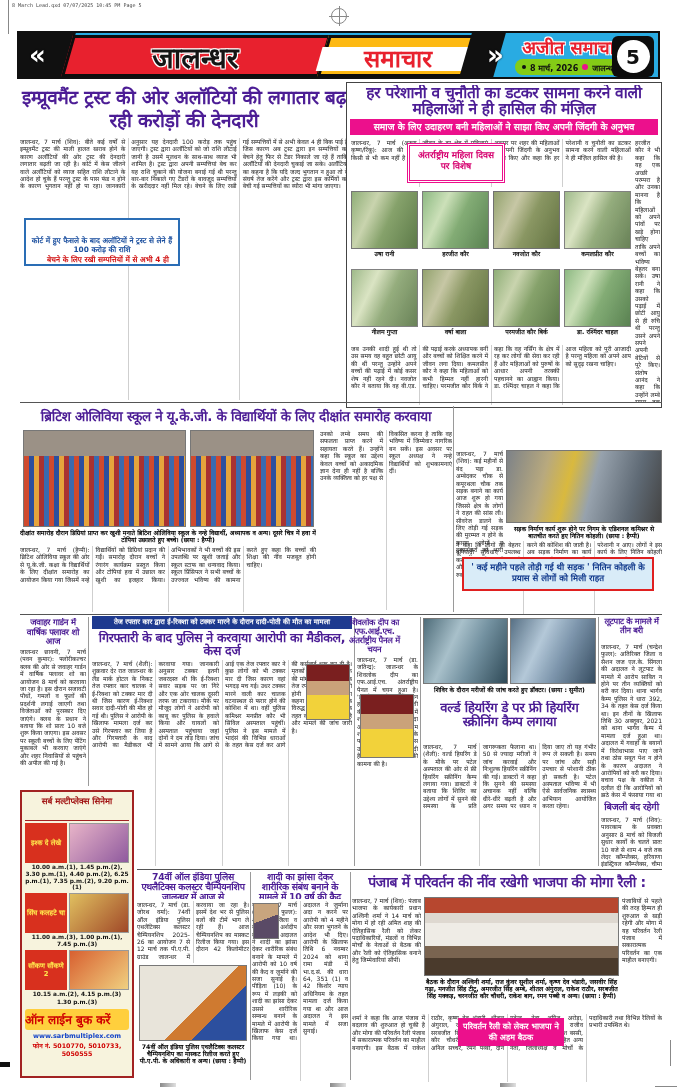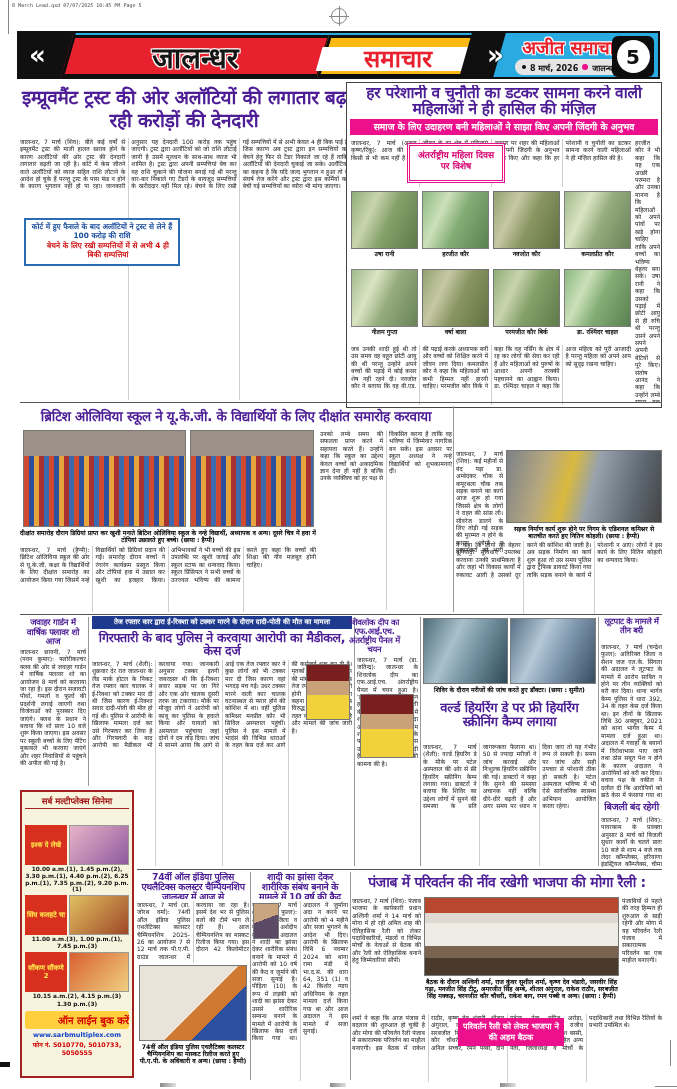--- a/index.html
+++ b/index.html
@@ -34,52 +34,52 @@
   .masthead{background:#29abe2;border:2px solid #101010;box-sizing:border-box;overflow:hidden;}
   .skew{transform:skewX(-16deg);}
   .unskew{transform:skewX(16deg);}
   .chev{font-size:26px;font-weight:bold;color:#fff;line-height:44px;text-shadow:0 0 2px #000;}
   .m-title-l{font-size:29px;font-weight:900;color:#151515;line-height:40px;
      text-shadow:-1px -1px 0 #fff,1px -1px 0 #fff,-1px 1px 0 #fff,1px 1px 0 #fff;}
   .m-title-r{font-size:24px;font-weight:900;color:#e8212e;line-height:24px;
      text-shadow:-1px -1px 0 #fff,1px -1px 0 #fff,-1px 1px 0 #fff,1px 1px 0 #fff;}
   .brand{font-size:18px;font-weight:900;color:#e8212e;text-align:center;
      text-shadow:-1px -1px 0 #fff,1px -1px 0 #fff,-1px 1px 0 #fff,1px 1px 0 #fff;}
-  .pill{background:#e5e5e5;border-radius:9px;display:flex;align-items:center;justify-content:center;gap:4px;
+  .pill{background:#84cc16;border-radius:9px;display:flex;align-items:center;justify-content:center;gap:4px;
         font-size:8px;font-weight:bold;color:#101010;}
   .dot{display:inline-block;border-radius:50%;}
   .badge{background:#0d0d0d;border-radius:6px;display:flex;align-items:center;justify-content:center;}
   .badge-c{width:33px;height:33px;background:#fff;border-radius:50%;display:flex;align-items:center;justify-content:center;
            font-size:20px;font-weight:900;color:#101010;}
   
   .pinkbar{background:#ec108c;color:#fff;font-weight:900;text-align:center;overflow:hidden;}
   .specialbox{background:#fff;border:3px double #ec108c;color:#d6006f;font-weight:900;text-align:center;
               font-size:9px;line-height:11px;padding:4px 2px;box-sizing:border-box;}
   .kicker{background:#1e3a8f;color:#fff;font-weight:900;font-size:6.8px;line-height:13px;text-align:center;overflow:hidden;}
   .pull{background:#d9ecf8;border:2px solid #e02020;color:#123a8c;font-weight:900;font-size:8.5px;line-height:10.5px;
         text-align:center;padding:3px 2px;box-sizing:border-box;overflow:hidden;}
   .pinkbox{background:#ec108c;color:#fff;font-weight:900;font-size:8px;line-height:10.5px;text-align:center;
            padding:4px 2px;box-sizing:border-box;overflow:hidden;}
-  .trustbox{background:#fff;border:2px solid #2a6db5;box-sizing:border-box;text-align:center;padding:3px 2px;overflow:hidden;}
+  .trustbox{background:#fff;border:2px solid #2a6db5;box-sizing:border-box;text-align:center;padding:17px 2px;overflow:hidden;}
   .trustbox .l1{color:#1a4e9e;font-weight:900;font-size:7.4px;line-height:8.6px;}
   .trustbox .l2{color:#d11212;font-weight:900;font-size:7.4px;line-height:8.6px;margin-top:2px;margin-left:12px;}
   .womenbox{border:1.5px solid #444;box-sizing:border-box;background:#fff;}
   .name{font-size:6.2px;font-weight:bold;text-align:center;line-height:8px;overflow:hidden;white-space:nowrap;}
   .cell{display:flex;flex-direction:column;gap:1px;flex:1;min-width:0;}
   .prow{display:flex;gap:4px;}
   
   .cinema{border:2px solid #a22222;background:#f7f3dd;box-sizing:border-box;padding:3px;overflow:hidden;}
   .cin-title{font-size:8.5px;font-weight:900;color:#a11212;text-align:center;border-bottom:1px solid #a22222;
-             padding-bottom:2px;margin-bottom:16px;}
+             padding-bottom:14px;margin-bottom:2px;}
   .mrow{display:flex;gap:2px;align-items:stretch;margin-top:2px;}
   .ribbon{flex:0 0 40px;background:#d8301e;color:#ffe84d;font-size:6.8px;line-height:8px;font-weight:900;
           display:flex;align-items:center;justify-content:center;text-align:center;padding:1px;overflow:hidden;}
   .poster{flex:1;height:38px;border:1px solid #999;}
   .times{font-size:5.8px;line-height:6.8px;font-weight:900;text-align:center;color:#101010;margin-top:1px;overflow:hidden;}
-  .bookbar{background:#ffcf3d;color:#d00000;font-size:10px;font-weight:900;text-align:right;border-radius:3px;
+  .bookbar{background:#ffcf3d;color:#d00000;font-size:12px;font-weight:900;text-align:left;border-radius:3px;
            margin-top:4px;padding:2px 0;}
   .site{color:#1243c8;font-size:6.5px;font-weight:900;text-align:center;margin-top:2px;}
   .phones{color:#d00000;font-size:6.3px;font-weight:900;text-align:center;margin-top:1px;}
   
   .fileline{font-size:5px;color:#444;font-family:"DejaVu Sans Mono",monospace;}
   .cross{width:14px;height:14px;border:1px solid #888;border-radius:50%;position:relative;}
   .cross:before{content:"";position:absolute;left:50%;top:-3px;bottom:-3px;width:1px;background:#888;}
   .cross:after{content:"";position:absolute;top:50%;left:-3px;right:-3px;height:1px;background:#888;}
   .greybar{width:16px;height:4px;background:linear-gradient(90deg,#8a8a8a,#e0e0e0);display:inline-block;}
 </style>
@@ -180,20 +180,21 @@
   <div class="abs bd cols2" style="left:320px;top:430px;width:132px;height:180px;">उनको लम्बे समय की सफलता प्राप्त करने में सहायता करते हैं। उन्होंने कहा कि स्कूल का उद्देश्य केवल बच्चों को अकादमिक ज्ञान देना ही नहीं है बल्कि उनके व्यक्तित्व को हर पक्ष से विकसित करना है ताकि वह भविष्य में जिम्मेवार नागरिक बन सकें। इस अवसर पर स्कूल अध्यक्ष ने नन्हे विद्यार्थियों को शुभकामनाएं दीं।</div>
   <div class="abs cap" style="left:20px;top:529px;width:296px;height:15px;">दीक्षांत समारोह दौरान डिग्रियां प्राप्त कर खुशी मनाते ब्रिटिश ओलिविया स्कूल के नन्हे विद्यार्थी, अध्यापक व अन्य। दूसरे चित्र में हवा में टोपियां उछालते हुए बच्चे। (छाया : हैप्पी)</div>
   <div class="abs bd cols4" style="left:20px;top:546px;width:296px;height:66px;">जालन्धर, 7 मार्च (हैप्पी): ब्रिटिश ओलिविया स्कूल की ओर से यू.के.जी. कक्षा के विद्यार्थियों के लिए दीक्षांत समारोह का आयोजन किया गया जिसमें नन्हे विद्यार्थियों को डिग्रियां प्रदान की गईं। समारोह दौरान बच्चों ने रंगारंग कार्यक्रम प्रस्तुत किया और टोपियां हवा में उछाल कर खुशी का इजहार किया। अभिभावकों ने भी बच्चों की इस उपलब्धि पर खुशी जताई और स्कूल स्टाफ का धन्यवाद किया। स्कूल प्रिंसिपल ने सभी बच्चों के उज्ज्वल भविष्य की कामना करते हुए कहा कि बच्चों की शिक्षा की नींव मजबूत होनी चाहिए।</div>
 
   <div class="vr" style="left:453px;top:406px;height:206px;"></div>
 
   <div class="abs bd" style="left:456px;top:450px;width:47px;height:106px;">जालन्धर, 7 मार्च (शिव): कई महीनों से बंद पड़ा डा. अम्बेदकर चौक से कपूरथला चौक तक सड़क बनाने का कार्य आज शुरू हो गया जिससे क्षेत्र के लोगों ने राहत की सांस ली। सीवरेज डालने के लिए तोड़ी गई सड़क की मुरम्मत न होने के कारण लोगों व दुकानदारों को भारी परेशानी का सामना करना पड़ रहा था। आम आदमी पार्टी के जालन्धर से हलका इंचार्ज नितिन कोहली के विशेष प्रयासों से यह महत्वपूर्ण सड़क का कार्य शुरू हुआ है।</div>
   <div class="abs photo ph-road" style="left:506px;top:450px;width:156px;height:73px;"></div>
   <div class="abs cap" style="left:506px;top:525px;width:156px;height:14px;">सड़क निर्माण कार्य शुरू होने पर निगम के एडिशनल कमिश्नर से बातचीत करते हुए नितिन कोहली। (छाया : हैप्पी)</div>
   <div class="abs bd cols3" style="left:456px;top:541px;width:206px;height:73px;">ने कहा कि लोगों को बेहतर बुनियादी सुविधाएं उपलब्ध करवाना उनकी प्राथमिकता है और जहां भी विकास कार्यों में रुकावट आती है उसको दूर करने की कोशिश की जाती है। अब सड़क निर्माण का कार्य शुरू हुआ तो उस समय पुलिस द्वारा ट्रैफिक डायवर्ट किया गया ताकि सड़क बनाने के कार्य में परेशानी न आए। लोगों ने इस कार्य के लिए नितिन कोहली का धन्यवाद किया।</div>
+  <div class="abs pull" style="left:462px;top:557px;width:192px;height:34px;">' कई महीने पहले तोड़ी गई थी सड़क ' नितिन कोहली के प्रयास से लोगों को मिली राहत</div>
 
   <div class="hr" style="left:20px;top:614px;width:642px;"></div>
 
   <div class="abs hl" style="left:20px;top:618px;width:66px;height:28px;font-size:8.5px;line-height:9.5px;">जवाहर गार्डन में वार्षिक फ्लावर शो आज</div>
   <div class="abs bd" style="left:20px;top:648px;width:66px;height:138px;">जालन्धर छावनी, 7 मार्च (पवन कुमार): फ्लोरीकल्चर क्लब की ओर से जवाहर गार्डन में वार्षिक फ्लावर शो का आयोजन 8 मार्च को करवाया जा रहा है। इस दौरान सजावटी पौधों, गमलों व फूलों की प्रदर्शनी लगाई जाएगी तथा विजेताओं को पुरस्कार दिए जाएंगे। क्लब के प्रधान ने बताया कि शो प्रातः 10 बजे शुरू किया जाएगा। इस अवसर पर स्कूली बच्चों के लिए पेंटिंग मुकाबले भी करवाए जाएंगे और शहर निवासियों से पहुंचने की अपील की गई है।</div>
 
   <div class="abs cinema" style="left:20px;top:790px;width:114px;height:288px;">
     <div class="cin-title">सर्ब मल्टीप्लेक्स सिनेमा</div>
     <div class="mrow">
       <div class="ribbon">इश्क दे लेखे</div>

